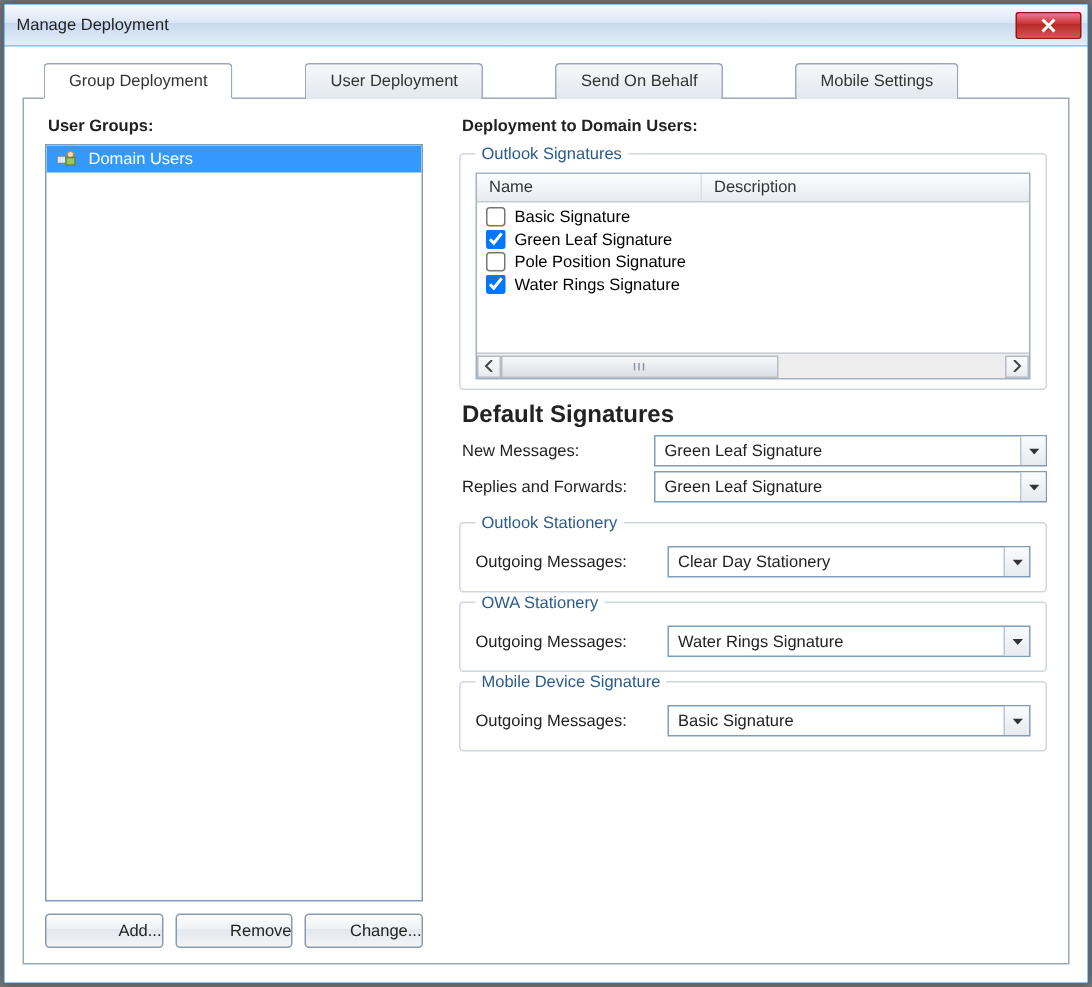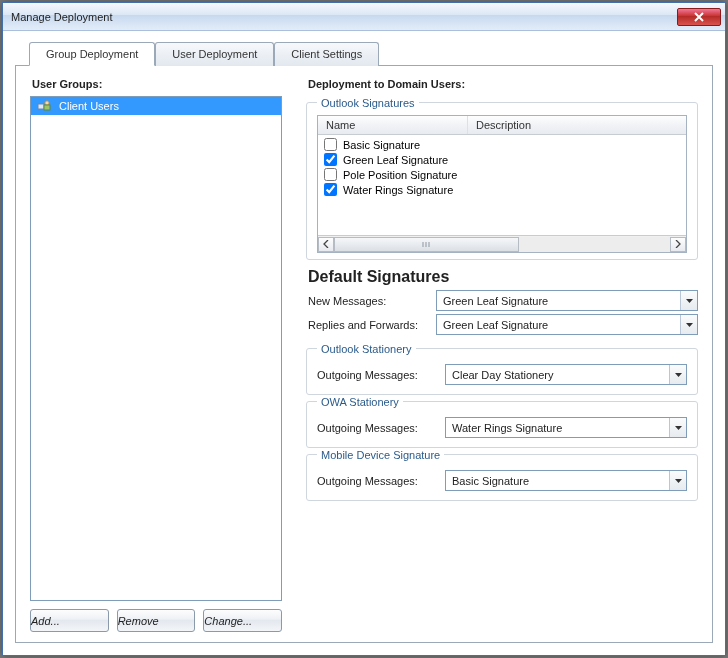--- a/index.html
+++ b/index.html
@@ -3,32 +3,32 @@
 <meta charset="utf-8">
 <style>
 * { box-sizing: border-box; font-family: "Segoe UI", Tahoma, sans-serif; font-size: 11px; }
 body { margin: 0; background: #7a7a7a; display:flex; align-items:center; justify-content:center; width:728px; height:658px; }
 .window { width: 724px; height: 654px; background:#0ea5e9; border:1px solid #4370aa; box-shadow:0 0 8px rgba(0,0,0,.4); display:flex; flex-direction:column; }
 .titlebar { height:28px; background:linear-gradient(#f6f9fe,#dbe6f5 45%,#c8d9ef 46%,#e3edf9); display:flex; align-items:center; padding:0 4px 0 8px; border-bottom:1px solid #a9bfdc;}
 .titlebar .title { flex:1; color:#222; }
 .close-btn { width:44px; height:18px; background:linear-gradient(#e79,#c9302c 45%,#b52b27 46%,#d9534f); border:1px solid #8b1a1a; border-radius:2px; display:flex; align-items:center; justify-content:center; cursor:pointer;}
 .close-btn svg { width:10px; height:10px; }
 .content { flex:1; padding:10px 12px 12px 12px; display:flex; flex-direction:column; background:#fff;}
-.tabs { display:flex; margin-left:14px; position:relative; top:1px; z-index:2;}
+.tabs { display:flex; margin-left:14px; position:relative; top:1px; z-index:2;gap:48px;}
 .tab { padding:5px 16px 5px 16px; border:1px solid #9aa8b8; border-bottom:none; background:linear-gradient(#fefefe,#ebeff4); margin-right:0; border-top-left-radius:3px; border-top-right-radius:3px; cursor:pointer; color:#333;}
 .tab.active { background:#fff; border-bottom:1px solid #fff; position:relative; }
 .tab:not(.active){ background:linear-gradient(#f6f8fb,#e2e8ef);}
 .tab-body { flex:1; border:1px solid #9aa8b8; padding:10px 14px 10px 14px; display:flex; gap:24px;}
 .left-col { width:252px; display:flex; flex-direction:column;}
 .section-label { font-weight:bold; color:#222; margin:2px 0 6px 2px;}
 .listbox { flex:1; border:1px solid #7f9db9; background:#fff; overflow:auto;}
 .list-item { display:flex; align-items:center; gap:6px; padding:2px 6px; color:#fff; background:#3399ff; height:18px;}
 .list-item .icon { width:16px; height:14px; display:flex; align-items:center; justify-content:center;}
 .btn-row { display:flex; gap:8px; margin-top:8px;}
-.btn { flex:1; height:23px; border:1px solid #8a9aab; background:linear-gradient(#fdfdfe,#eef1f5 45%,#e2e7ee 46%,#f3f5f8); border-radius:3px; cursor:pointer; display:flex; align-items:center; justify-content:flex-start; color:#222;font-style:italic;}
+.btn { flex:1; height:23px; border:1px solid #8a9aab; background:linear-gradient(#fdfdfe,#eef1f5 45%,#e2e7ee 46%,#f3f5f8); border-radius:3px; cursor:pointer; display:flex; align-items:center; justify-content:flex-end; color:#222;}
 .right-col { flex:1; display:flex; flex-direction:column; gap:6px; overflow:hidden;}
 .fieldset { border:1px solid #cfd6de; border-radius:3px; padding:6px 10px 6px 10px;}
 .fieldset-title { color:#2b5b8b; position:relative; top:-12px; background:#fff; padding:0 4px; display:inline-block;}
 .fieldset-body { margin-top:-6px;}
 .sig-table { border:1px solid #a4b2c2; height:138px; display:flex; flex-direction:column;}
 .sig-head { display:flex; background:linear-gradient(#fefefe,#f0f2f6 55%,#e8ebf0); border-bottom:1px solid #c7ccd3;}
 .sig-head .col { padding:3px 8px; color:#333;}
 .sig-head .col.name{ width:150px; border-right:1px solid #dde1e7;}
 .sig-rows { flex:1; overflow:auto; padding:2px 0;}
 .sig-row { display:flex; align-items:center; padding:1px 6px; gap:6px;}
@@ -59,37 +59,38 @@
       <svg viewBox="0 0 10 10">
           <path d="M1 1 L9 9 M9 1 L1 9" stroke="#fff" stroke-width="2" fill="none"></path>
         </svg>
     </div>
   </div>
 
   <div class="content">
     <div class="tabs">
       <div class="tab active"><span>Group Deployment</span></div>
       <div class="tab"><span>User Deployment</span></div>
-      <div class="tab"><span>Client Settings</span></div>
+      <div class="tab"><span>Send On Behalf</span></div>
+      <div class="tab"><span>Mobile Settings</span></div>
     </div>
 
     <div class="tab-body">
 
       <div class="left-col">
         <div class="section-label">User Groups:</div>
         <div class="listbox">
           <div class="list-item">
             <span class="icon">
               <svg width="16" height="14" viewBox="0 0 16 14">
                   <rect x="1" y="5" width="6" height="5" fill="#dce8f6" stroke="#6a88b0"></rect>
                   <circle cx="10" cy="4" r="2.2" fill="#f2d9b6" stroke="#b58a4a"></circle>
                   <rect x="7" y="6" width="6" height="5" fill="#9cc26a" stroke="#5f8a3b"></rect>
                 </svg>
             </span>
-            <span>Client Users</span>
+            <span>Domain Users</span>
           </div>
         </div>
         <div class="btn-row">
           <div class="btn">
               <span>Add...</span>
             </div>
           <div class="btn">
               <span>Remove</span>
             </div>
           <div class="btn">

